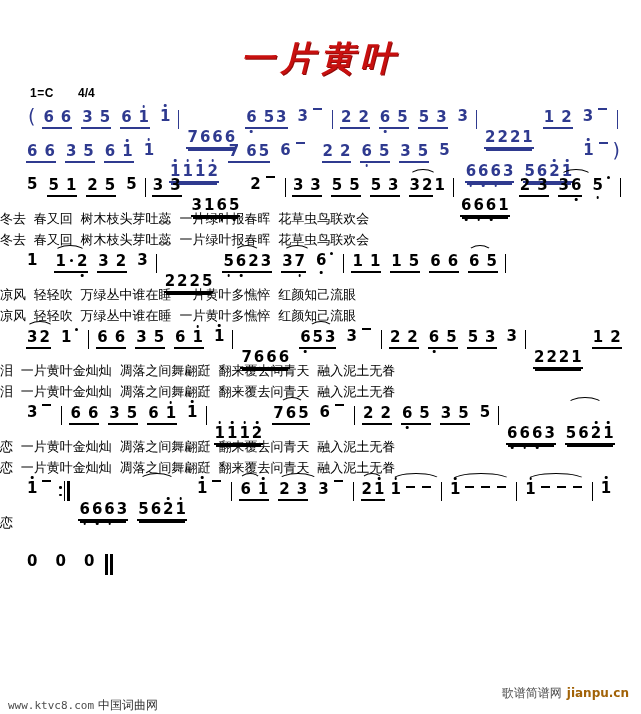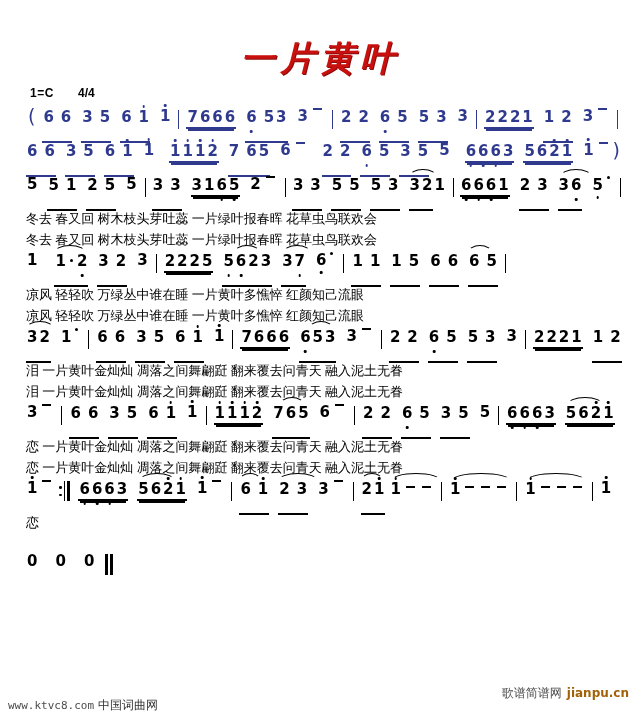--- a/index.html
+++ b/index.html
@@ -153,26 +153,27 @@
     display: inline-block;
     padding: 0 1px;
     line-height: 17px;
   }
   
   .gap { display: inline-block; width: 9px; }
   .gap.s { width: 5px; }
   .gap.l { width: 16px; }
 
   
-  .beam1 { border-bottom: 2px solid currentColor; padding-bottom: 15px; }
+  .beam1 { border-bottom: 2px solid currentColor; padding-bottom: 1px; }
   .beam2 {
     border-bottom: 2px solid currentColor;
     box-shadow: 0 4px 0 -2px currentColor;
     padding-bottom: 1px;
     margin-bottom: 4px;
+    margin-top: 20px;
   }
   .grp { display: inline-block; position: relative; }
 
   
   .oct-up::after {
     content: "";
     position: absolute;
     left: 50%;
     transform: translateX(-50%);
     top: -4px;
@@ -225,23 +226,22 @@
   }
   .tiewrap { position: relative; display: inline-block; }
 
   
   .paren { font-size: 19px; font-weight: normal; line-height: 16px; padding: 0 2px;}
 
   
   .lyrics {
     position: relative;
     height: 21px;
-    padding-left: 26px;
     white-space: nowrap;
-    font-family: Liberation Serif, serif;
+    font-family: Liberation Mono, monospace;
     font-size: 13px;
     color: #000;
     letter-spacing: 0px;
   }
 
   
   .footer-left {
     position: absolute;
     left: 8px;
     bottom: 0;

